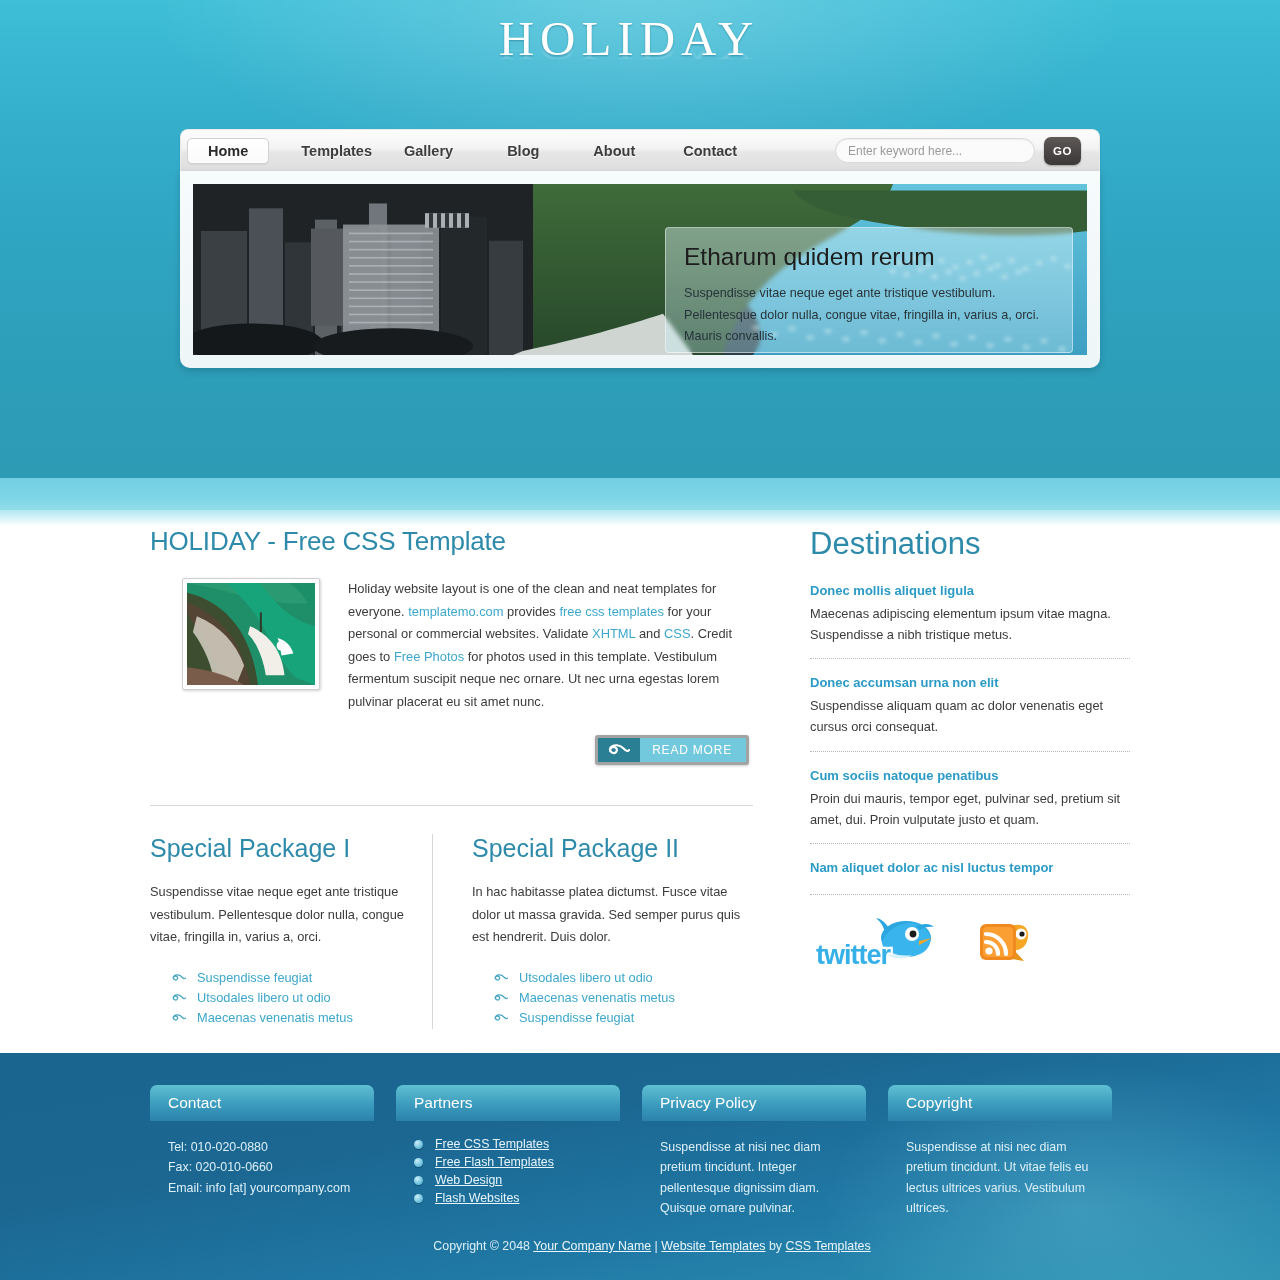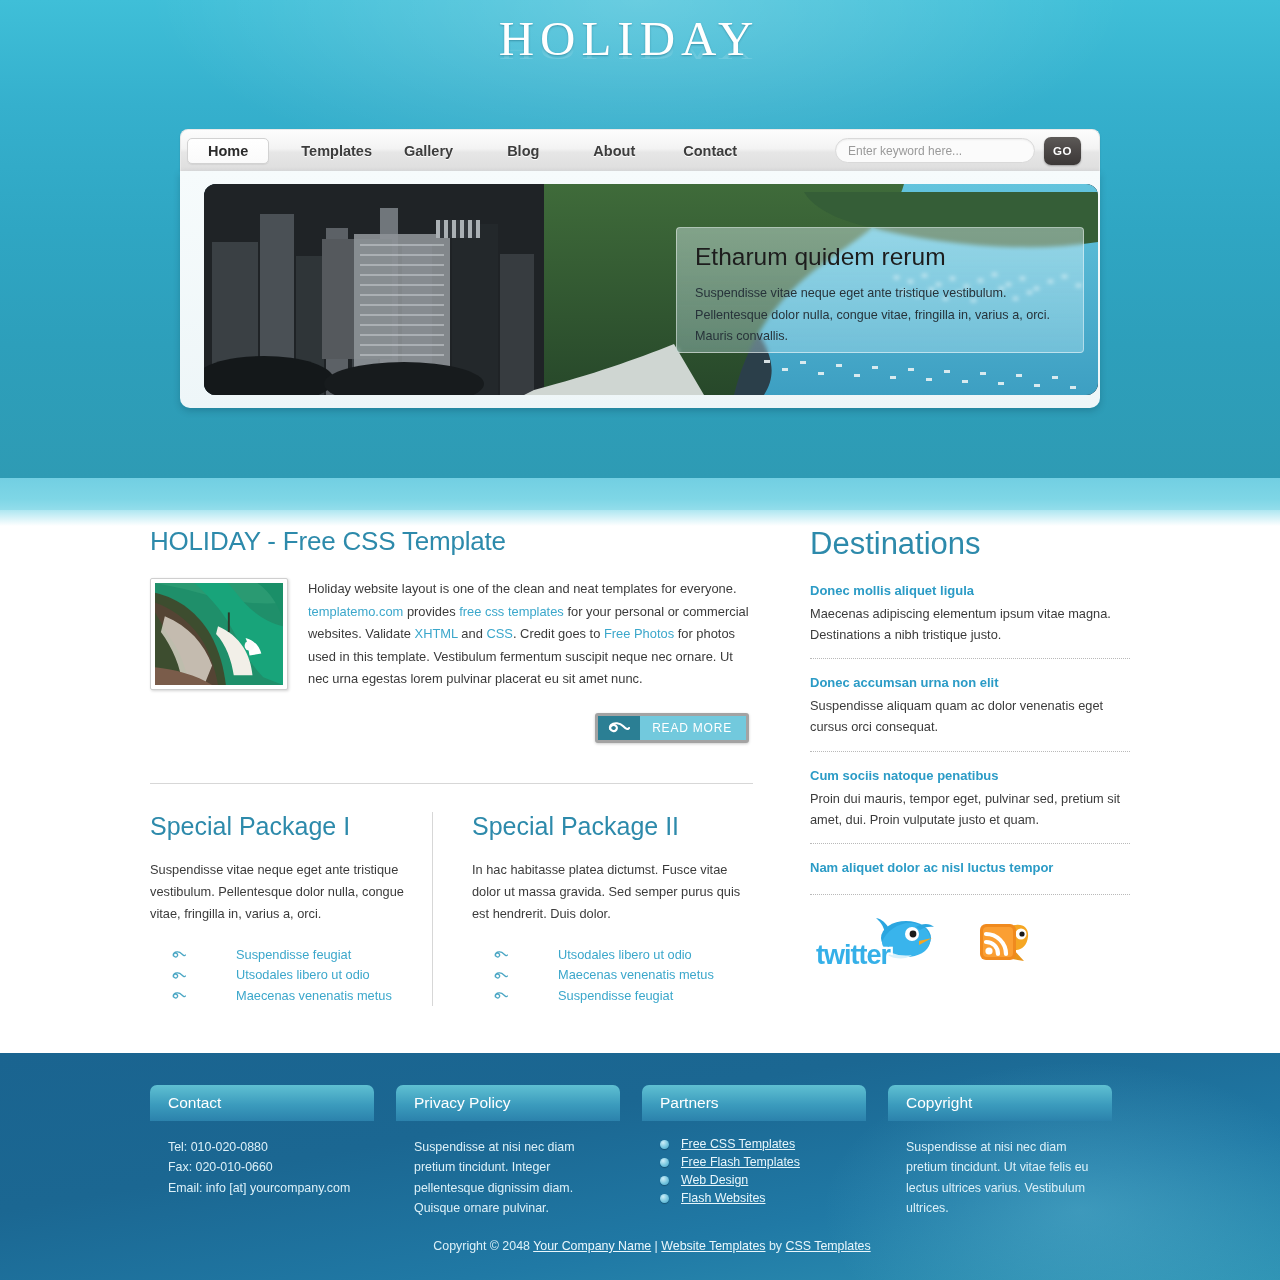--- a/index.html
+++ b/index.html
@@ -106,24 +106,23 @@
 
   
   .banner-outer {
     background: linear-gradient(180deg, #f6fbfc 0%, #eef6f8 100%);
     border-radius: 0 0 10px 10px;
     padding: 13px;
     box-shadow: 0 3px 7px rgba(0,40,60,.22);
     position: relative;
   }
   .banner {
-    position: relative; width: 100%; height: 211px;
-    border-radius: 12px; overflow: hidden;
+    position: relative; width: 100%; height: 171px;
+    border-radius: 0; overflow: hidden;
     background: #0c2a38;
-    margin-left: 11px;
   }
   .banner svg { position:absolute; left:0; top:0; width:100%; height:100%; display:block;}
   .banner-caption {
     position: absolute; right: 14px; top: 43px; width: 408px; height: 126px;
     background: linear-gradient(180deg, rgba(230,250,253,.42), rgba(200,240,248,.34));
     border: 1px solid rgba(255,255,255,.45);
     border-radius: 4px;
     padding: 16px 18px;
     backdrop-filter: blur(2px);
   }
@@ -140,21 +139,21 @@
   .col-right { position: absolute; left: 660px; top: 0; width: 320px; }
 
   h1.section-title {
     font-size: 26px; color: #2d8aab; font-weight: normal; letter-spacing: -.2px;
     margin-bottom: 21px;
   }
   h2.side-title {
     font-size: 31px; color: #2d8aab; font-weight: normal; margin-bottom: 21px;
   }
 
-  .intro { display: flex; gap: 20px; }
+  .intro { display: flex; gap: 28px; margin-left: 32px; }
   .thumb {
     width: 138px; height: 112px; flex: none;
     border: 1px solid #cfcfcf; background: #fff; padding: 4px;
     box-shadow: 1px 1px 3px rgba(0,0,0,.18);
     border-radius: 2px;
   }
   .thumb svg { width: 100%; height: 100%; display:block; }
   .intro-text { font-size: 12.9px; color: #3b3b3b; line-height: 1.75; }
   .intro-text a { color: #3ba7cb; text-decoration: none; }
 
@@ -177,21 +176,21 @@
 
   .packages { display: flex; }
   .pkg { width: 280px; }
   .pkg.second { padding-left: 39px; border-left: 1px solid #d7d7d7; margin-left: 2px; width: 320px;}
   .pkg h3 {
     font-size: 25px; color: #2d8aab; font-weight: normal; margin-bottom: 18px;
   }
   .pkg p { font-size: 12.8px; color: #3b3b3b; line-height: 1.73; margin-bottom: 20px; }
   .pkg ul { list-style: none; padding-left: 22px; }
   .pkg li { font-size: 12.8px; line-height: 1.58; display: flex; align-items: center; gap: 11px; }
-  .pkg li a { color: #3ba7cb; text-decoration: none; margin-left: 39px; }
+  .pkg li a { color: #3ba7cb; text-decoration: none; }
   .wave-ico { width: 14px; height: 10px; flex: none; display:block; }
 
   
   .dest-item { padding-bottom: 13px; }
   .dest-item h4 {
     font-size: 13px; color: #2b9bc6; font-weight: bold; margin-bottom: 6px;
   }
   .dest-item p { font-size: 12.8px; color: #3b3b3b; line-height: 1.62; }
   .dotted { border-bottom: 1px dotted #b9b9b9; margin-bottom: 16px; }
 
@@ -479,21 +478,21 @@
           </ul>
         </div>
       </div>
     </div>
 
     <div class="col-right">
       <h2 class="side-title">Destinations</h2>
 
       <div class="dest-item">
         <h4>Donec mollis aliquet ligula</h4>
-        <p>Maecenas adipiscing elementum ipsum vitae magna. Destinations a nibh tristique justo.</p>
+        <p>Maecenas adipiscing elementum ipsum vitae magna. Suspendisse a nibh tristique metus.</p>
       </div>
       <div class="dotted"></div>
 
       <div class="dest-item">
         <h4>Donec accumsan urna non elit</h4>
         <p>Suspendisse aliquam quam ac dolor venenatis eget cursus orci consequat.</p>
       </div>
       <div class="dotted"></div>
 
       <div class="dest-item">
@@ -545,29 +544,20 @@
   <div class="footer-wrap">
 
     <div class="fcol">
       <div class="fcol-head">
         <span>Contact</span>
       </div>
       <div class="fcol-body">
         <div class="line">Tel: 010-020-0880</div>
         <div class="line">Fax: 020-010-0660</div>
         <div class="line">Email: info [at] yourcompany.com</div>
-      </div>
-    </div>
-
-    <div class="fcol">
-      <div class="fcol-head">
-        <span>Privacy Policy</span>
-      </div>
-      <div class="fcol-body">
-        <p>Suspendisse at nisi nec diam pretium tincidunt. Integer pellentesque dignissim diam. Quisque ornare pulvinar.</p>
       </div>
     </div>
 
     <div class="fcol">
       <div class="fcol-head">
         <span>Partners</span>
       </div>
       <div class="fcol-body">
         <ul>
           <li>
@@ -585,20 +575,29 @@
           <li>
             <span class="bullet-dot"></span>
             <a href="#">Flash Websites</a>
           </li>
         </ul>
       </div>
     </div>
 
     <div class="fcol">
       <div class="fcol-head">
+        <span>Privacy Policy</span>
+      </div>
+      <div class="fcol-body">
+        <p>Suspendisse at nisi nec diam pretium tincidunt. Integer pellentesque dignissim diam. Quisque ornare pulvinar.</p>
+      </div>
+    </div>
+
+    <div class="fcol">
+      <div class="fcol-head">
         <span>Copyright</span>
       </div>
       <div class="fcol-body">
         <p>Suspendisse at nisi nec diam pretium tincidunt. Ut vitae felis eu lectus ultrices varius. Vestibulum ultrices.</p>
       </div>
     </div>
 
   </div>
 
   <div class="copyright">

